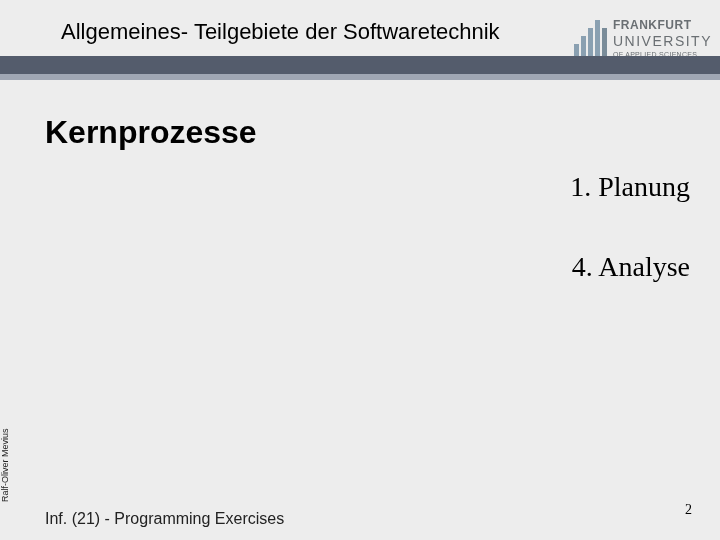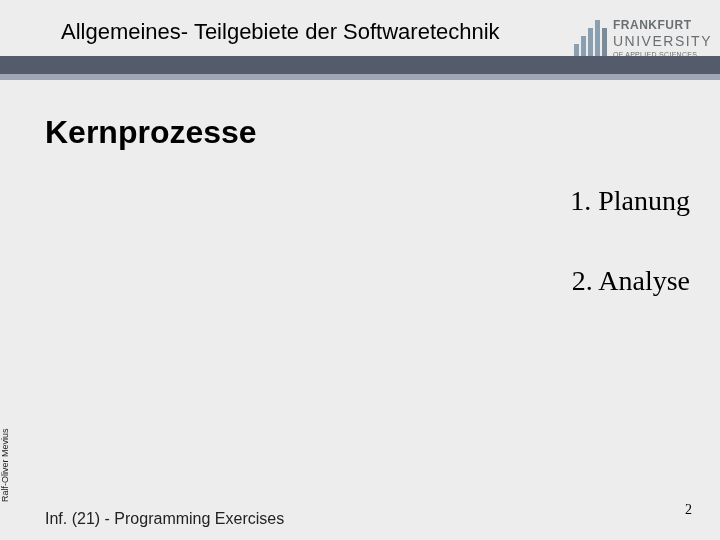--- a/index.html
+++ b/index.html
@@ -19,21 +19,21 @@
   .logo-bars span:nth-child(5){ height: 30px; background:#7a8c99; }
   .logo-text { font-size: 9px; letter-spacing: 0.5px; color: #6a6f73; line-height: 1.25; font-family: Arial, sans-serif; }
   .logo-text .l1 { font-size: 12px; font-weight: bold; }
   .logo-text .l2 { font-size: 14px; letter-spacing: 1.5px; }
   .logo-text .l3 { font-size: 7px; letter-spacing: 0.3px; }
 
   .bar1 { position: absolute; top: 56px; left: 0; right: 0; height: 18px; background: #545c6c; }
   .bar2 { position: absolute; top: 74px; left: 0; right: 0; height: 6px; background: #a0a7b4; }
 
   .body { position: absolute; top: 100px; left: 45px; right: 30px; }
-  .heading { font-size: 32px; font-weight: bold; font-family: Arial, Helvetica, sans-serif; margin-top: 14px; margin-bottom: 34px; }
+  .heading { font-size: 32px; font-weight: bold; font-family: Arial, Helvetica, sans-serif; margin-top: 14px; margin-bottom: 20px; }
   .item { font-size: 28px; font-family: Georgia, "Times New Roman", serif; margin-bottom: 48px; text-align: right; }
 
   .side-author { position: absolute; left: 10px; bottom: 38px; transform: rotate(-90deg); transform-origin: left bottom; font-size: 9px; color: #222; font-family: Arial, sans-serif; white-space: nowrap; }
 
   .footer-left { position: absolute; left: 45px; bottom: 12px; font-size: 16px; color: #222; font-family: Arial, sans-serif; }
   .page-num { position: absolute; right: 28px; bottom: 22px; font-size: 14px; font-family: Georgia, "Times New Roman", serif; }
 </style>
 </head>
 <body>
 
@@ -57,21 +57,21 @@
       <div class="l3">OF APPLIED SCIENCES</div>
     </div>
   </div>
 
   <div class="bar1"></div>
   <div class="bar2"></div>
 
   <div class="body">
     <div class="heading">Kernprozesse</div>
     <div class="item">1. Planung</div>
-    <div class="item">2. Analyse</div>
+    <div class="item">4. Analyse</div>
   </div>
 
   <div class="side-author">Ralf-Oliver Mevius</div>
 
   <div class="footer-left">Inf. (21) - Programming Exercises</div>
   <div class="page-num">2</div>
 
 </div>
 
 </body></html>

